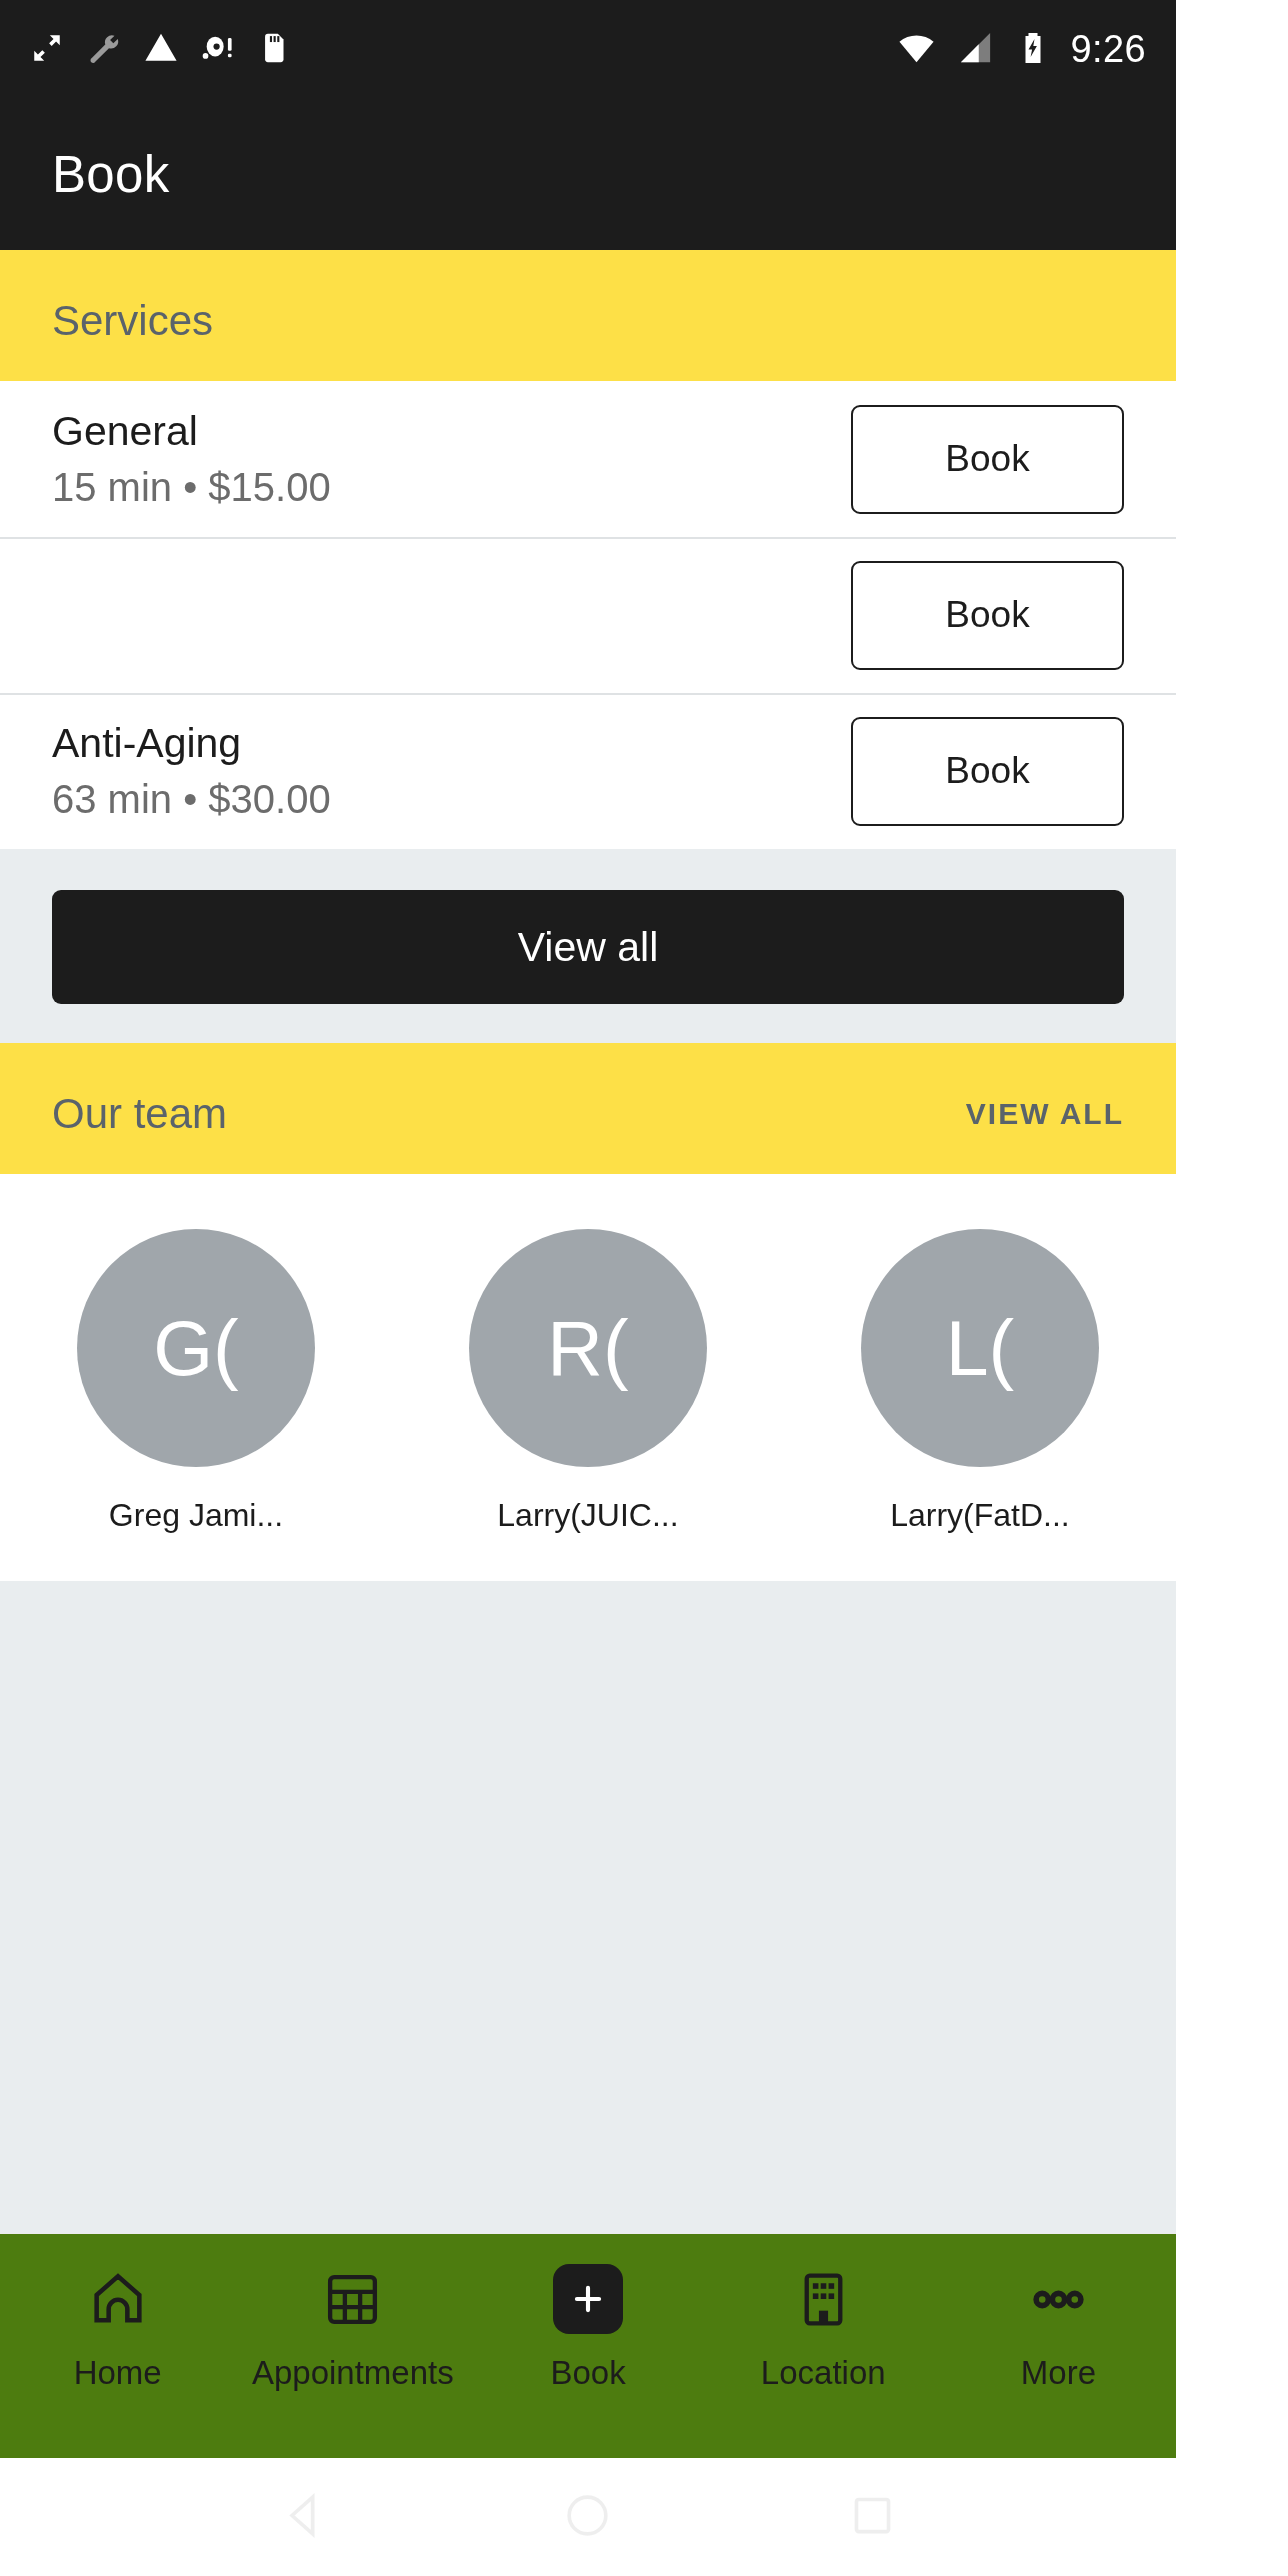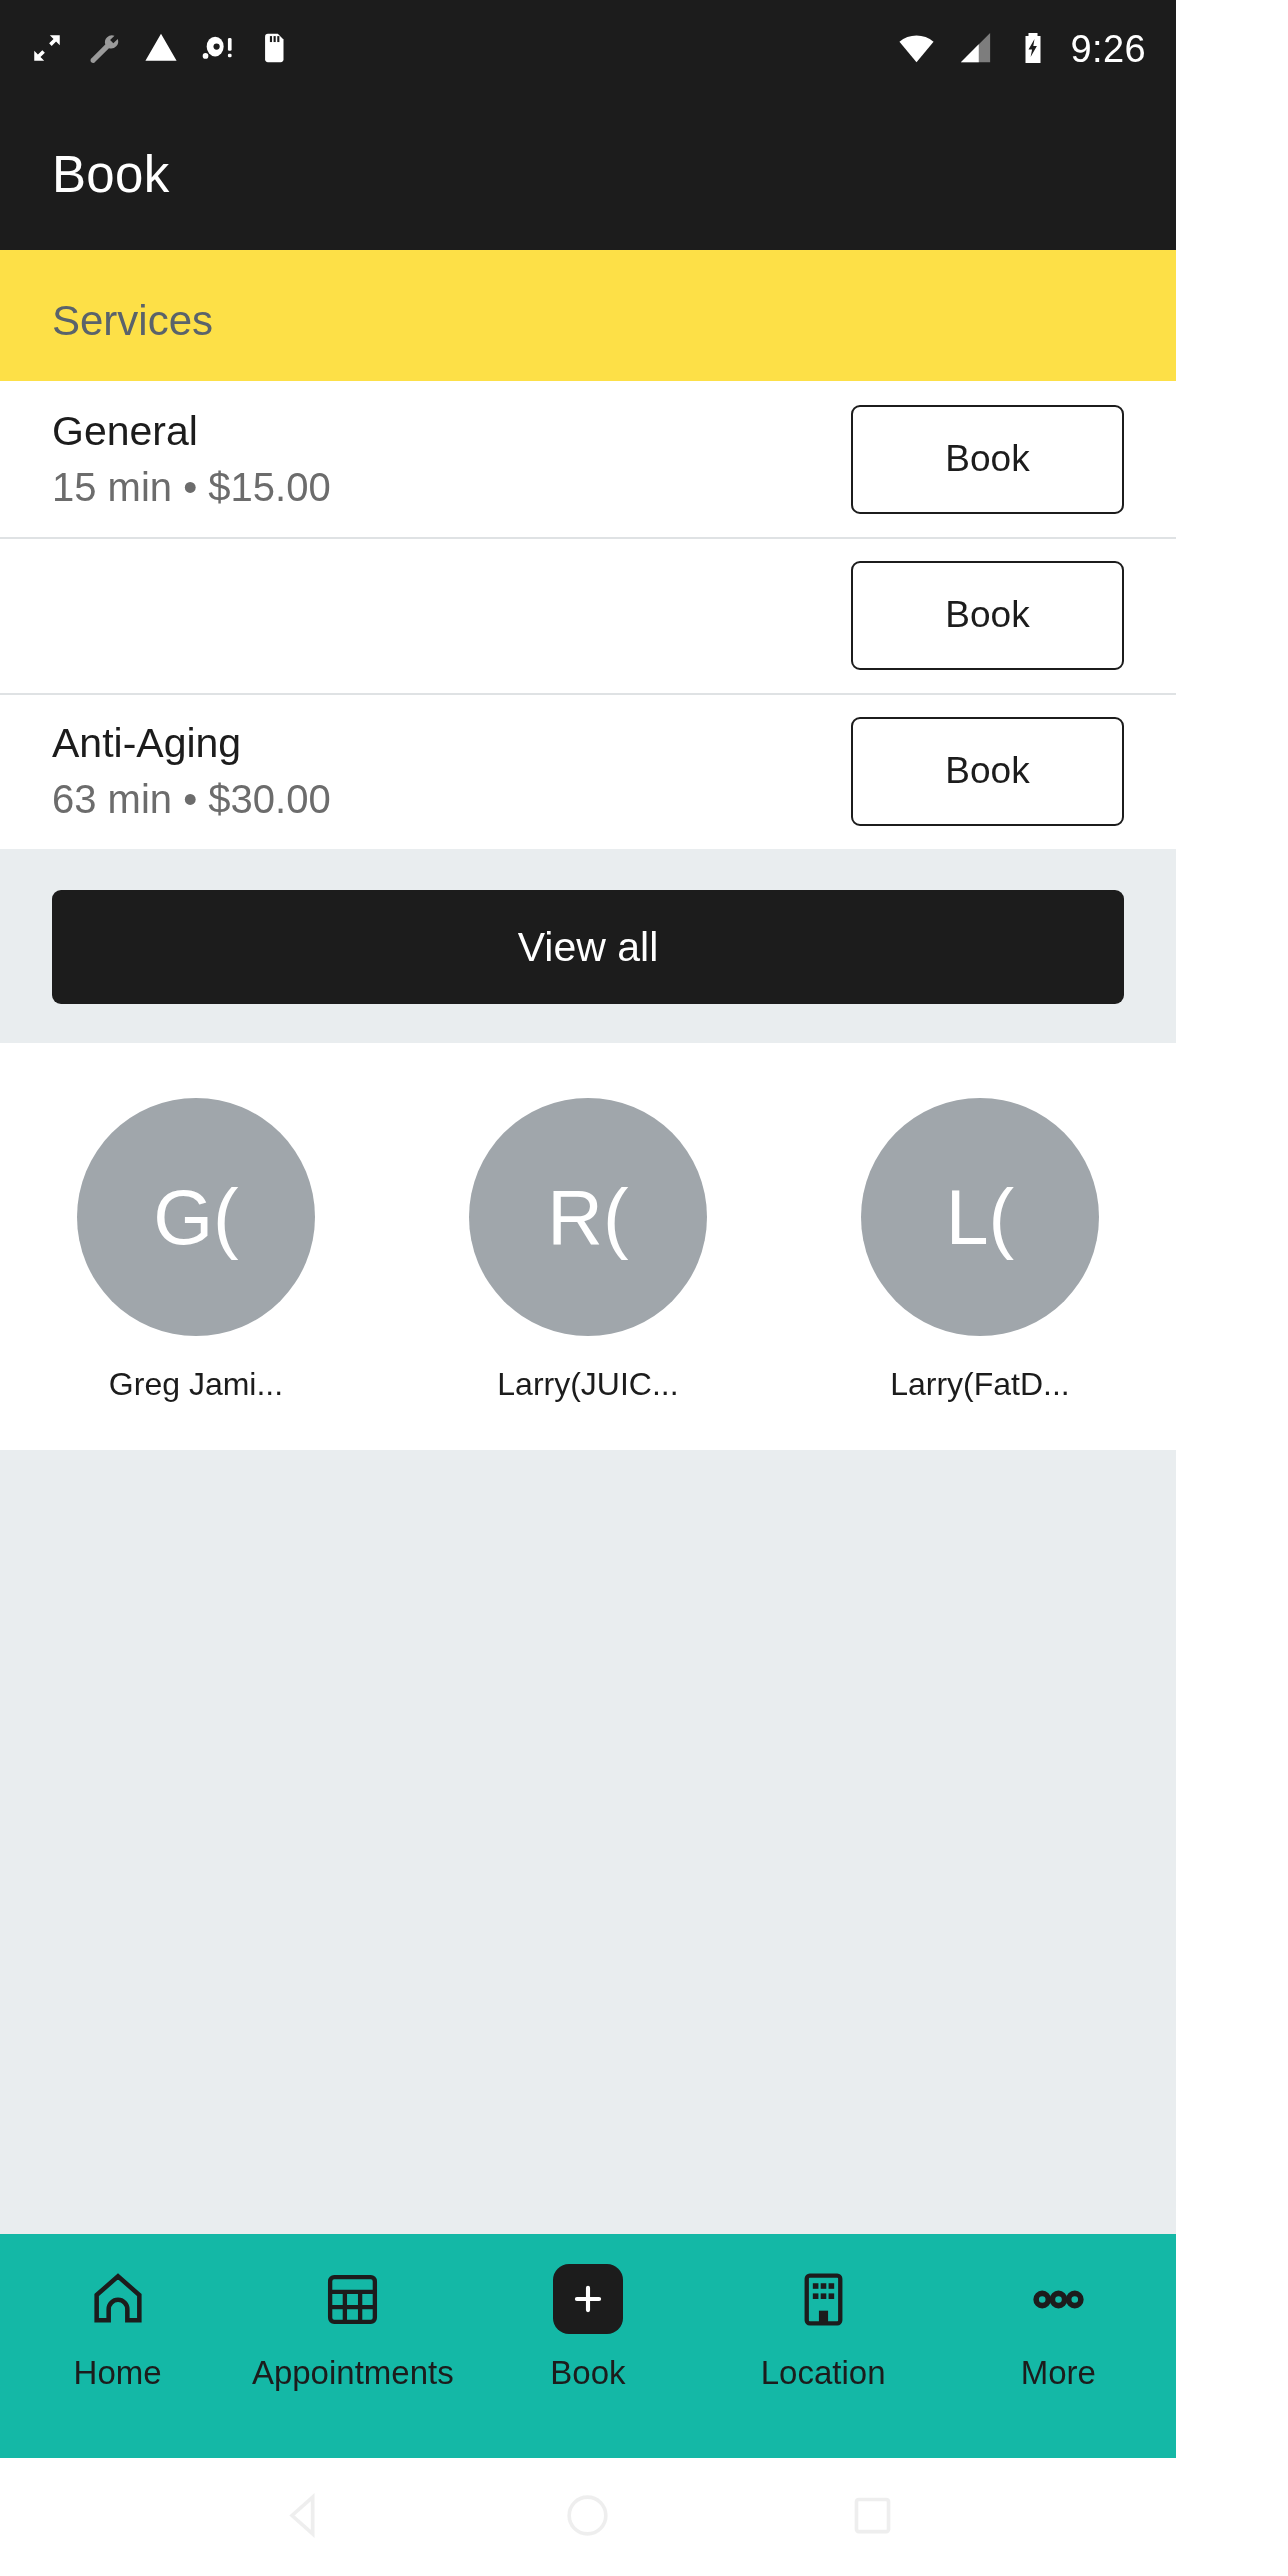--- a/index.html
+++ b/index.html
@@ -85,23 +85,24 @@
     display:flex; align-items:center; justify-content:center;
     font-size:77px; font-weight:400; line-height:1;
   }
   .member-name { font-size:32px; color:#1c1c1c; white-space:nowrap; }
 
   
   .filler { background:#e9edef; flex:1 1 auto; }
 
   
   .bottomnav {
-    background:#14b8a6; flex:0 0 auto; height:225px;
+    background:#4d7c0f; flex:0 0 auto; height:225px;
     display:flex; align-items:flex-start; padding-top:30px;
     border-top:1.8px solid #ececec;
+    justify-content:flex-end;
   }
   .nav-item {
     width:20%; display:flex; flex-direction:column; align-items:center;
     gap:19.7px; cursor:pointer;
   }
   .nav-ico { height:70px; display:flex; align-items:center; justify-content:center; }
   .nav-label { font-size:33px; color:#1c1c1c; }
   .fab {
     width:70px; height:70px; background:#1c1c1c; border-radius:16px;
     display:flex; align-items:center; justify-content:center;
@@ -206,20 +207,24 @@
       </div>
       <button class="book-btn">Book</button>
     </div>
 
   </div>
 
   <div class="cta-wrap">
     <button class="cta-btn">View all</button>
   </div>
 
+  <div class="section-head">
+    <span class="section-title">Our team</span>
+    <span class="section-action">VIEW ALL</span>
+  </div>
 
   <div class="team-strip">
 
     <div class="team-member">
       <div class="avatar">G(</div>
       <span class="member-name">Greg Jami...</span>
     </div>
 
     <div class="team-member">
       <div class="avatar">R(</div>

